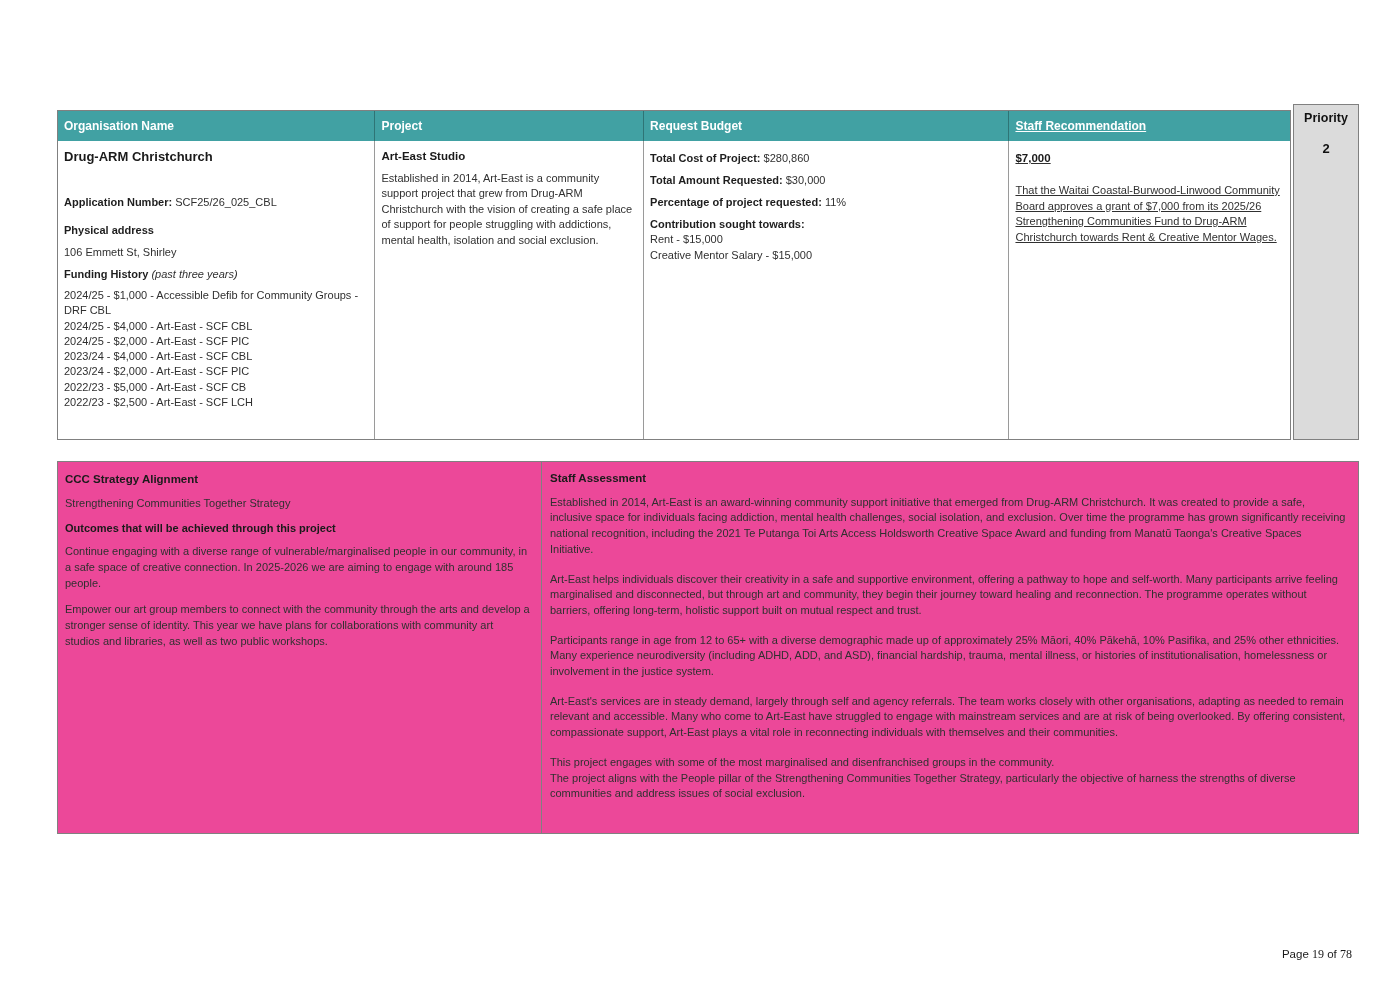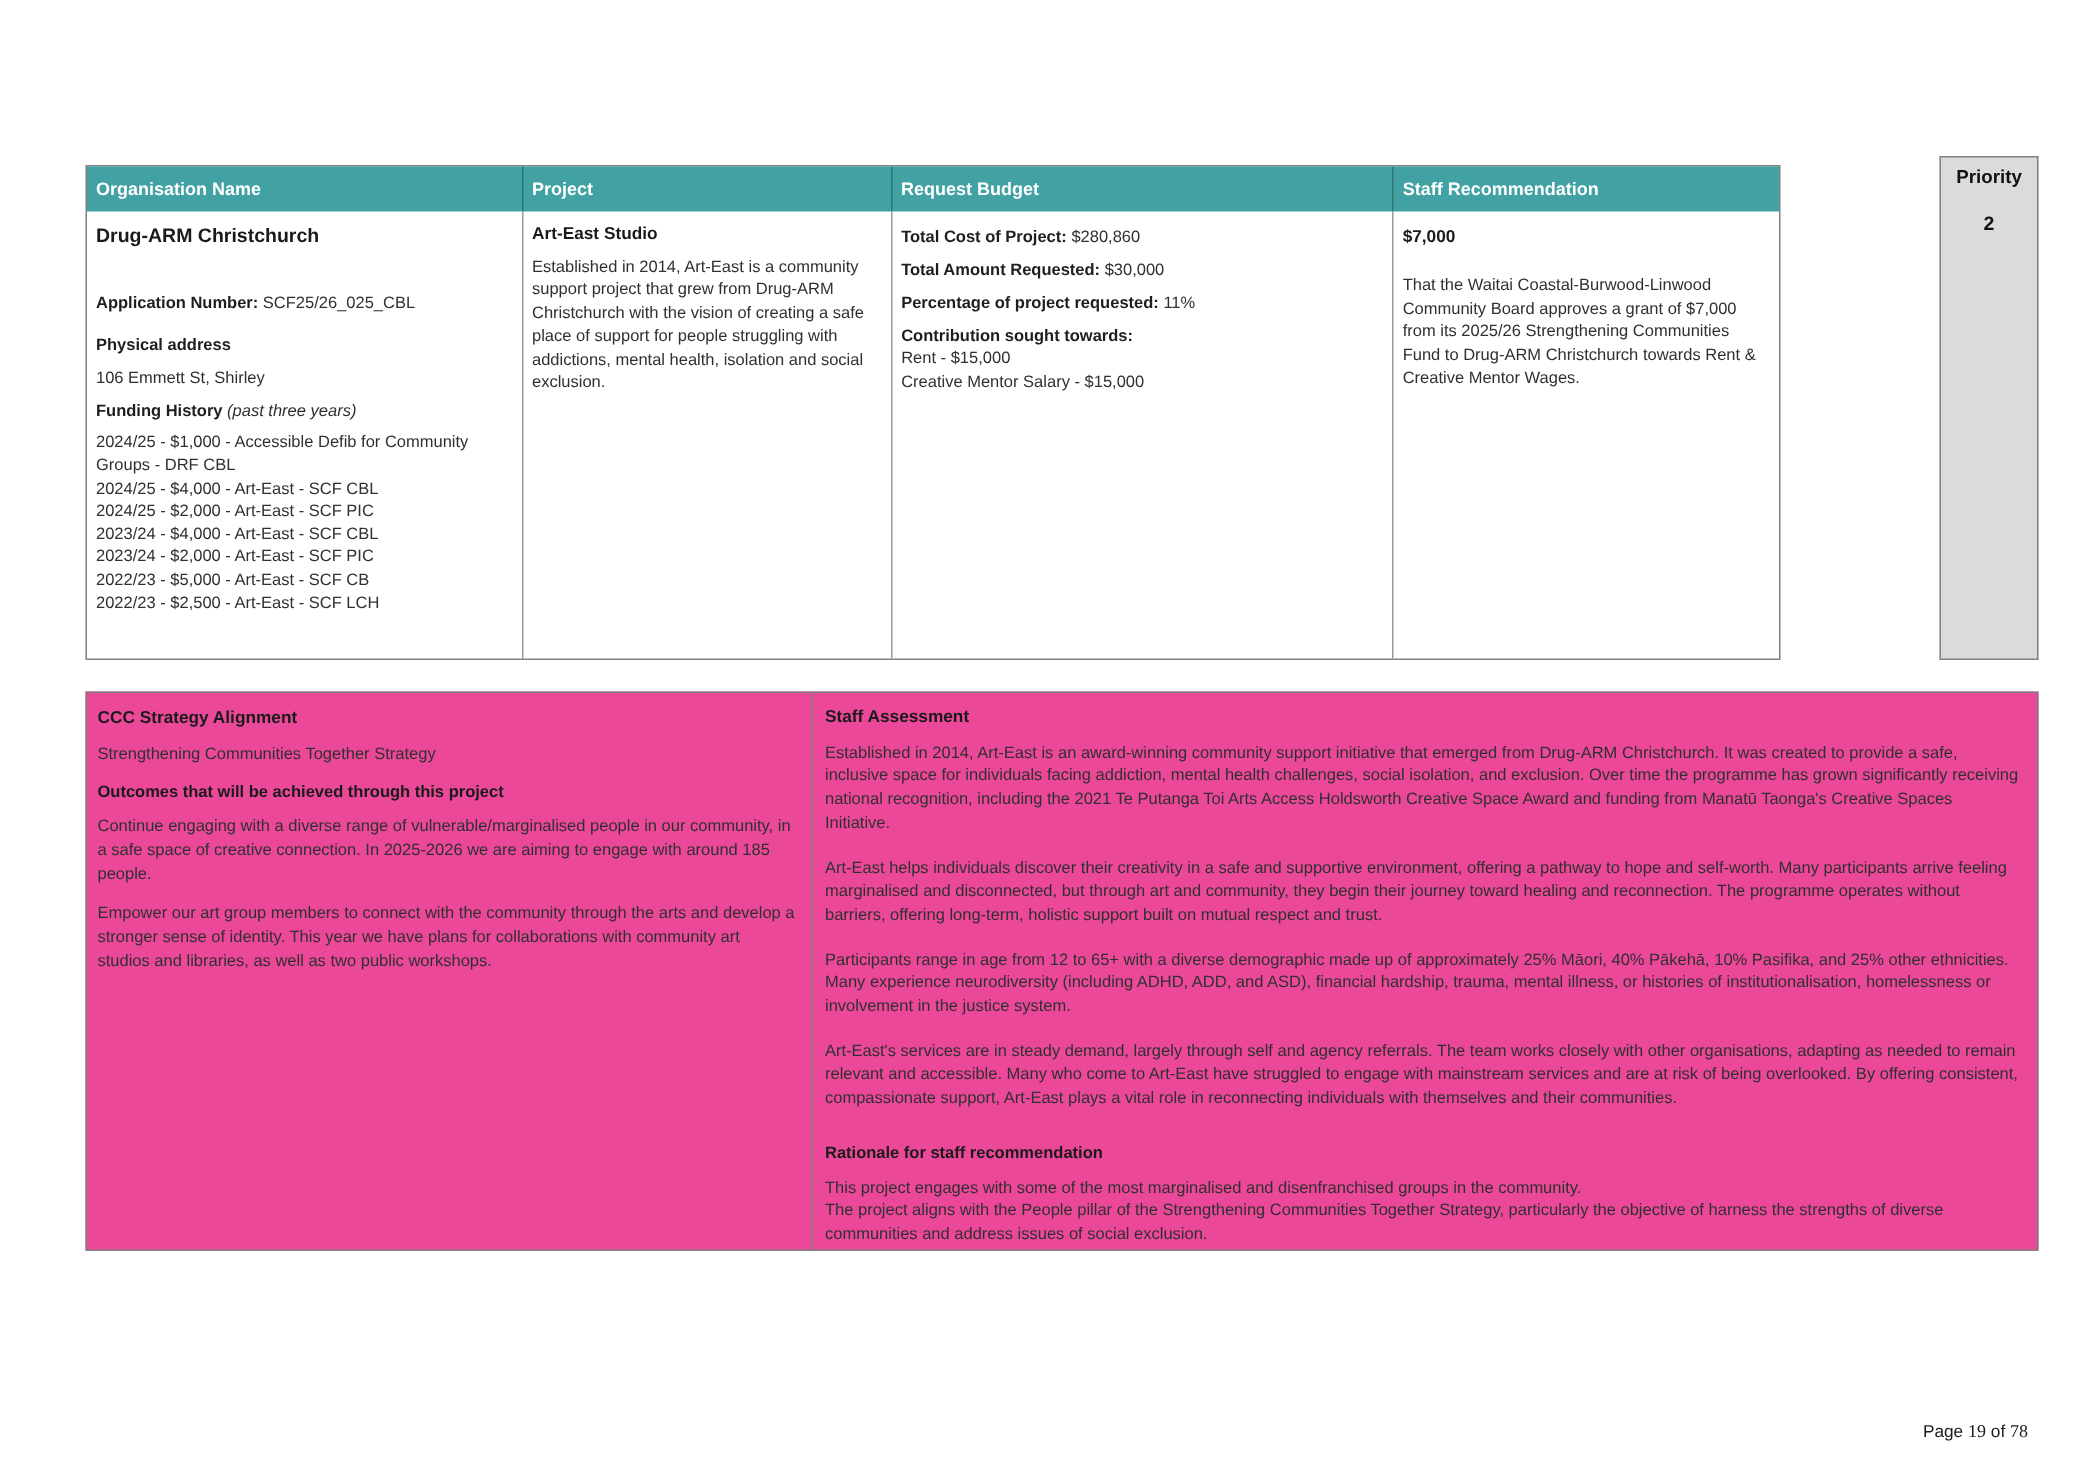--- a/index.html
+++ b/index.html
@@ -37,21 +37,21 @@
 
   
   .matrix {
     position: absolute;
     left: 57px; top: 104px;
     width: 1302px; height: 336px;
   }
   .main-cols {
     position: absolute;
     left: 0; top: 6px; bottom: 0;
-    width: 1130px;
+    width: 1234px;
     border: 1px solid var(--border_gray);
     display: flex;
     flex-direction: column;
     background: #fff;
   }
   .thead { display: flex; height: 30px; background: var(--teal); }
   .th {
     color: #ffffff;
     font-weight: 700;
     font-size: 12px;
@@ -63,21 +63,21 @@
   .td {
     border-right: 1px solid #9a9a9a;
     padding: 4px 8px 4px 6px;
     font-size: 11px;
     line-height: 15px;
   }
   .td:last-child { border-right: none; }
   .w-org { width: 318px; }
   .w-project { width: 269px; }
   .w-budget { width: 366px; }
-  .w-rec { width: 281px; }
+  .w-rec { width: 281px; text-decoration: underline; }
 
   .org-name { font-size: 13px; font-weight: 700; color: #1a1a1a; padding-top: 4px; }
   .app-line { margin-top: 31px; }
   .addr-label { margin-top: 13px; font-weight: 700; color: #1e1e1e; }
   .addr { margin-top: 7px; }
   .funding-label-line { margin-top: 7px; }
   .funding-list { margin-top: 6px; line-height: 15.3px; }
 
   .project-title { font-weight: 700; color: #1a1a1a; font-size: 11.5px; padding-top: 4px; }
   .project-desc { margin-top: 7px; line-height: 15.4px; }
@@ -230,21 +230,20 @@
       <div class="s-para">Continue engaging with a diverse range of vulnerable/marginalised people in our community, in a safe space of creative connection. In 2025-2026 we are aiming to engage with around 185 people.</div>
       <div class="s-para">Empower our art group members to connect with the community through the arts and develop a stronger sense of identity. This year we have plans for collaborations with community art studios and libraries, as well as two public workshops.</div>
     </div>
 
     <div class="assessment-cell">
       <div class="cell-heading">Staff Assessment</div>
       <div class="a-para">Established in 2014, Art-East is an award-winning community support initiative that emerged from Drug-ARM Christchurch. It was created to provide a safe, inclusive space for individuals facing addiction, mental health challenges, social isolation, and exclusion. Over time the programme has grown significantly receiving national recognition, including the 2021 Te Putanga Toi Arts Access Holdsworth Creative Space Award and funding from Manatū Taonga's Creative Spaces Initiative.</div>
       <div class="a-para">Art-East helps individuals discover their creativity in a safe and supportive environment, offering a pathway to hope and self-worth. Many participants arrive feeling marginalised and disconnected, but through art and community, they begin their journey toward healing and reconnection. The programme operates without barriers, offering long-term, holistic support built on mutual respect and trust.</div>
       <div class="a-para">Participants range in age from 12 to 65+ with a diverse demographic made up of approximately 25% Māori, 40% Pākehā, 10% Pasifika, and 25% other ethnicities. Many experience neurodiversity (including ADHD, ADD, and ASD), financial hardship, trauma, mental illness, or histories of institutionalisation, homelessness or involvement in the justice system.</div>
       <div class="a-para">Art-East's services are in steady demand, largely through self and agency referrals. The team works closely with other organisations, adapting as needed to remain relevant and accessible. Many who come to Art-East have struggled to engage with mainstream services and are at risk of being overlooked. By offering consistent, compassionate support, Art-East plays a vital role in reconnecting individuals with themselves and their communities.</div>
-      <div class="rationale-heading">Rationale for staff recommendation</div>
       <div class="rationale-line">This project engages with some of the most marginalised and disenfranchised groups in the community.</div>
       <div class="rationale-line">The project aligns with the People pillar of the Strengthening Communities Together Strategy, particularly the objective of harness the strengths of diverse communities and address issues of social exclusion.</div>
     </div>
 
   </div>
 
   <div class="footer">
     <span>Page</span>
     <span class="num">19</span>
     <span>of</span>

